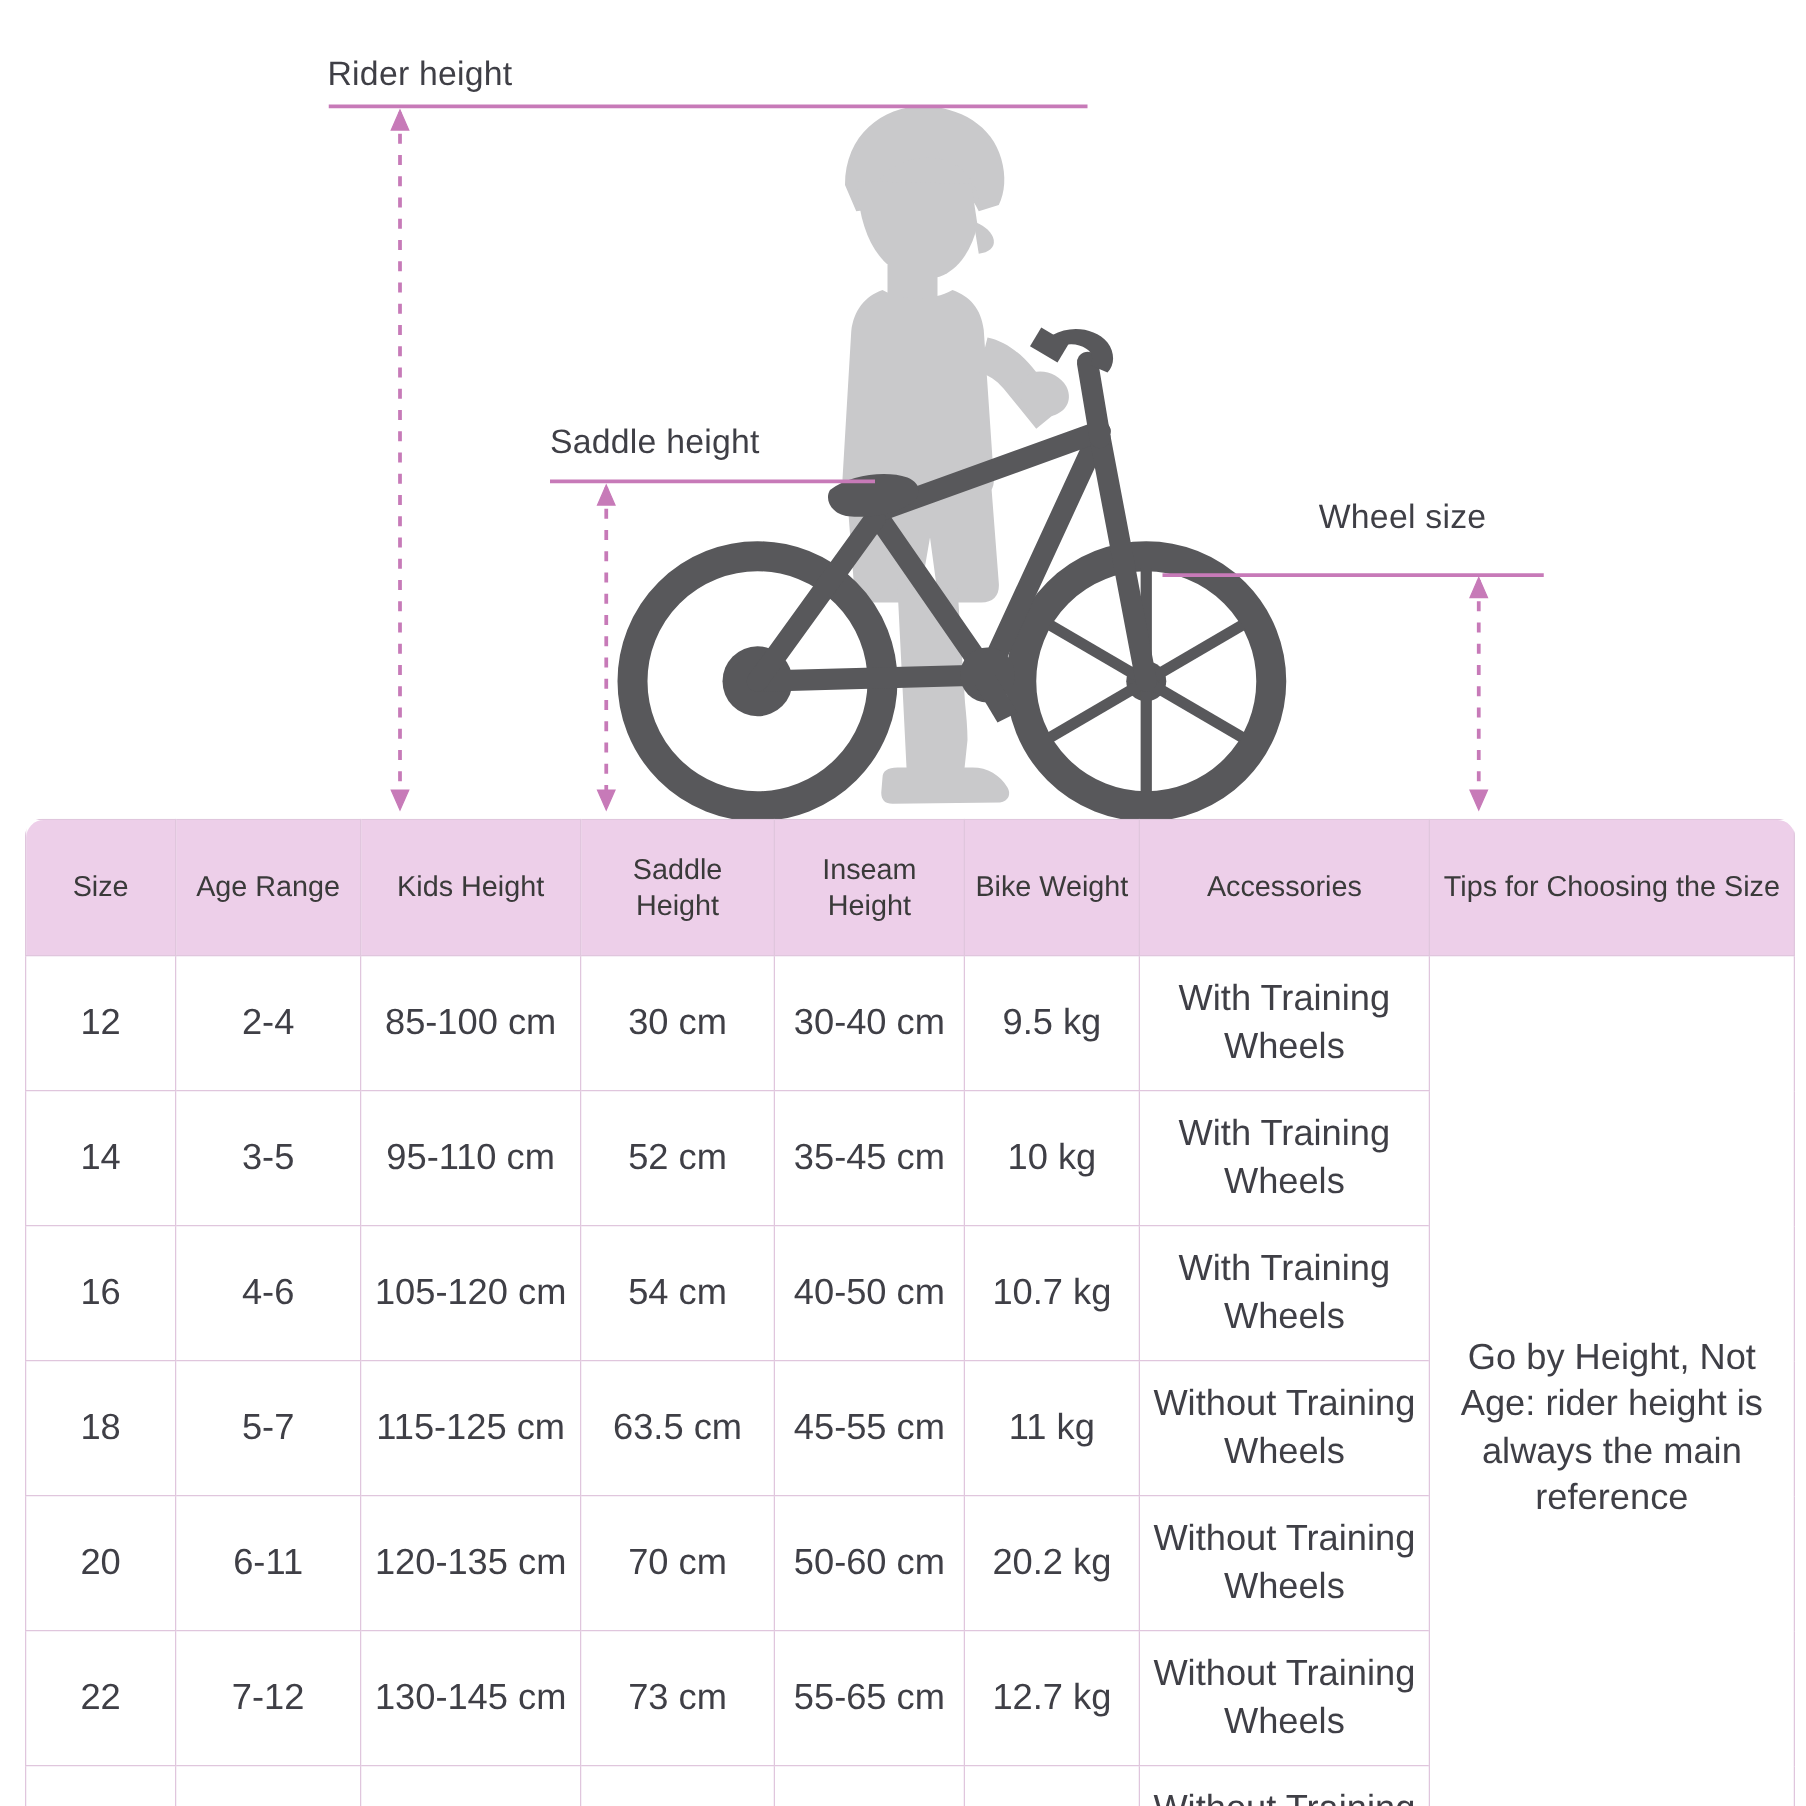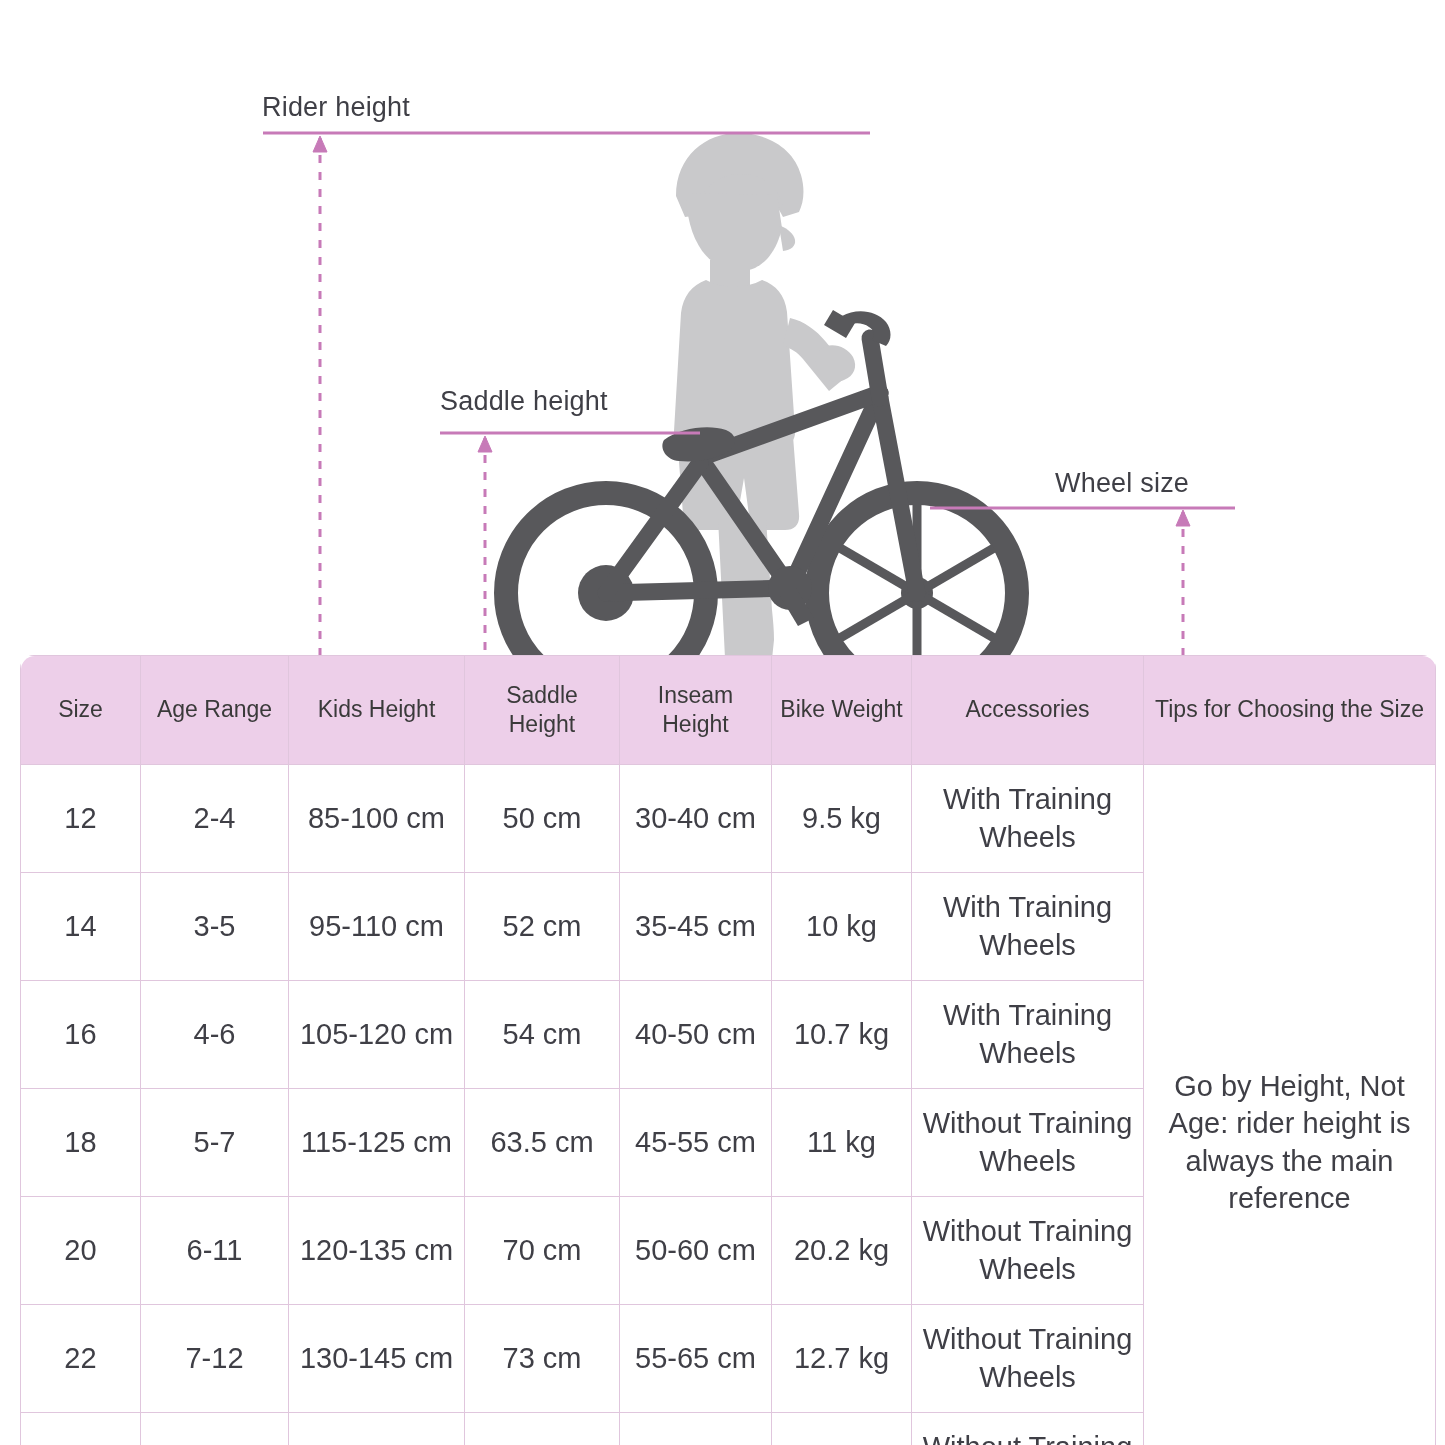--- a/index.html
+++ b/index.html
@@ -16,33 +16,32 @@
     overflow: hidden;
   }
 
   
   #illustration {
     position: absolute;
     left: 0;
     top: 0;
     width: 1259px;
     height: 660px;
-    margin-top: 48px;
   }
 
   .annot-label {
     position: absolute;
     font-size: 27px;
     color: #3f3f46;
     white-space: nowrap;
     letter-spacing: 0.2px;
   }
   #label-rider { left: 262px; top: 44px; }
   #label-saddle { left: 440px; top: 338px; }
-  #label-wheel { left: 1055px; top: 420px; }
+  #label-wheel { left: 1055px; top: 398px; }
 
   
   #size-table-wrap {
     position: absolute;
     left: 20px;
     top: 655px;
     width: 1405px;
   }
   table.size-table {
     border-collapse: collapse;
@@ -216,21 +215,21 @@
         <th>Bike Weight</th>
         <th>Accessories</th>
         <th>Tips for Choosing the Size</th>
       </tr>
     </thead>
     <tbody>
       <tr>
         <td>12</td>
         <td>2-4</td>
         <td>85-100 cm</td>
-        <td>50 cm</td>
+        <td>30 cm</td>
         <td>30-40 cm</td>
         <td>9.5 kg</td>
         <td>With Training Wheels</td>
         <td class="tips-cell" rowspan="7">Go by Height, Not Age: rider height is always the main reference</td>
       </tr>
       <tr>
         <td>14</td>
         <td>3-5</td>
         <td>95-110 cm</td>
         <td>52 cm</td>

